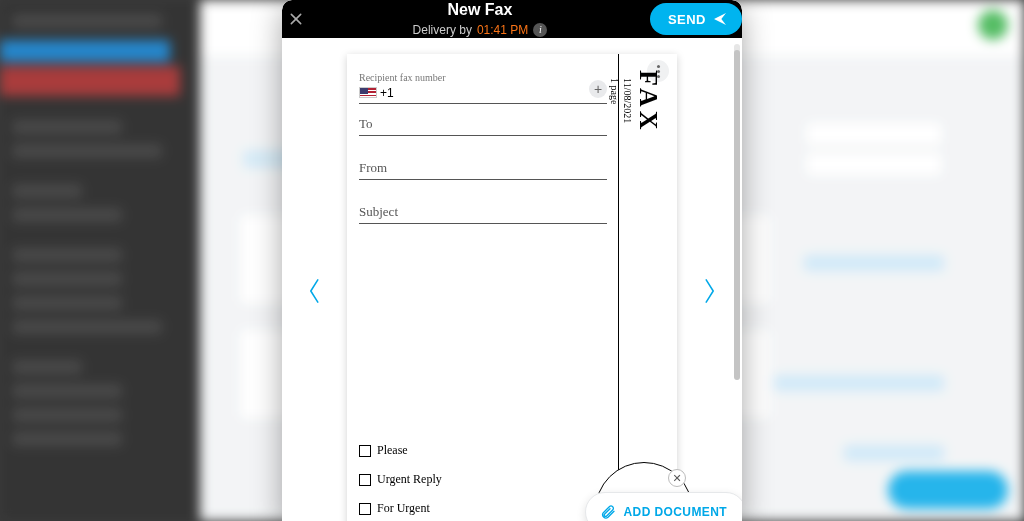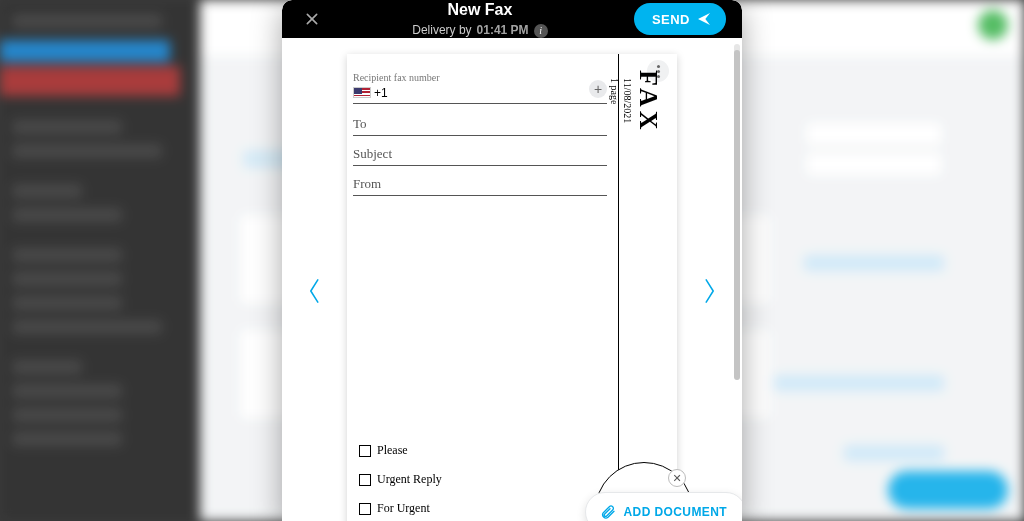--- a/index.html
+++ b/index.html
@@ -46,28 +46,28 @@
     display: flex;
     flex-direction: column;
     overflow: hidden;
   }
   .modal-header {
     background: #000;
     color: #fff;
     height: 64px;
     display: flex;
     align-items: center;
-    padding: 0 16px;
+    padding: 0 0;
     gap: 10px;
     border-radius: 10px 10px 0 0;
   }
   .close-x { width: 28px; height: 28px; display: flex; align-items: center; justify-content: center; cursor: pointer; color: #bbb; font-size: 18px;}
   .header-center { flex: 1; text-align: center; line-height: 1.2; }
   .header-center .title { font-size: 16px; font-weight: 700; }
-  .header-center .sub { font-size: 12px; color: #ccc; display: inline-flex; align-items: flex-end; gap: 5px;}
+  .header-center .sub { font-size: 12px; color: #ccc; display: inline-flex; align-items: center; gap: 5px;}
   .info-i { display:inline-flex; align-items:center; justify-content:center; width:14px; height:14px; border-radius:50%; background:#555; color:#fff; font-size:10px; font-style: italic; font-family: Georgia, serif;}
   .send-btn {
     background: #00b4ef;
     color: #fff;
     border: none;
     border-radius: 20px;
     height: 32px;
     padding: 0 14px 0 18px;
     font-size: 13px;
     font-weight: 700;
@@ -103,29 +103,29 @@
   .page-menu { position:absolute; top:6px; right:8px; width:22px; height:22px; border-radius:50%; background:#f0f1f2; display:flex; align-items:center; justify-content:center; cursor:pointer;}
   .page-menu .dots { display:flex; flex-direction:column; gap:2px;}
   .page-menu .dots span{background:#666; width:3px; height:3px; border-radius:50%;}
 
   .vline { position:absolute; top:0; bottom:0; right:58px; width:1px; background:#000;}
   .vtext { position:absolute; top:16px; right:14px; writing-mode: vertical-rl; font-family: "Times New Roman", Georgia, serif;}
   .vtext .fax { font-size:26px; font-weight:700; letter-spacing:4px;}
   .vtext .meta { font-size:10px; margin-top:8px; display:flex; flex-direction: column; gap: 2px;}
   .vtext .meta span { display:block; }
 
-  .form { position:absolute; top:18px; left:6px; right:70px; font-family: "Times New Roman", Georgia, serif;}
+  .form { position:absolute; top:18px; left:12px; right:70px; font-family: "Times New Roman", Georgia, serif;}
   .label-sm { font-size:10px; color:#777; }
   .line { border:none; border-bottom:1px solid #555; width:100%; font-size:13px; padding:4px 0 3px; outline:none; font-family: inherit; background:transparent;}
   .row1 { position:relative; margin-bottom:8px;}
   .flag { display:inline-block; width:18px; height:11px; vertical-align:middle; background: linear-gradient(180deg,#b22234 0 8%,#fff 8% 16%,#b22234 16% 24%,#fff 24% 32%,#b22234 32% 40%,#fff 40% 48%,#b22234 48% 56%,#fff 56% 64%,#b22234 64% 72%,#fff 72% 80%,#b22234 80% 88%,#fff 88% 100%); position:relative; border:1px solid #ccc;}
   .flag:before{content:""; position:absolute; top:0; left:0; width:8px; height:6px; background:#3c3b6e;}
   .prefix { font-size:12px; margin-left:3px; vertical-align:middle; font-family: Arial, sans-serif;}
   .addbtn { position:absolute; right:0; top:8px; width:18px; height:18px; border-radius:50%; background:#e9eaec; display:flex; align-items:center; justify-content:center; color:#666; font-size:14px; cursor:pointer; font-family: Arial, sans-serif;}
-  .field { margin-bottom:6px;}
+  .field { margin-bottom:20px;}
   .comments { width:100%; height:120px; border:none; resize:none; font-family: inherit; font-size:13px; color:#333; outline:none; padding-top:6px;}
   .comments::placeholder{color:#888;}
   .line::placeholder{color:#555;}
 
   .checks { position:absolute; bottom:14px; left:12px; font-family:"Times New Roman", Georgia, serif; font-size:12px;}
   .checks label { display:flex; align-items:center; gap:6px; margin-bottom:14px; cursor:pointer;}
   .cb { width:12px; height:12px; border:1.5px solid #000; display:inline-block;}
 
   
   .stamp { position:absolute; right:-16px; bottom:-16px; width:98px; height:98px; border:1.5px solid #000; border-radius:50%; display:flex; align-items:center; justify-content:center; font-family:"Times New Roman", serif; font-size:22px; font-style:italic; color:#333; background:#fff;}
@@ -200,21 +200,21 @@
   <div class="modal-header">
     <div class="close-x">
       <svg viewBox="0 0 24 24" width="16" height="16">
           <path d="M5 5 L19 19 M19 5 L5 19" stroke="#aaa" stroke-width="2.4" stroke-linecap="round"></path>
         </svg>
     </div>
     <div class="header-center">
       <div class="title">New Fax</div>
       <div class="sub">
         <span>Delivery by</span>
-        <span style="font-weight:700;color:#a3a3a3;">01:41 PM</span>
+        <span style="font-weight:400;color:#f97316;">01:41 PM</span>
         <span class="info-i">i</span>
       </div>
     </div>
     <button class="send-btn">
       <span>SEND</span>
       <svg viewBox="0 0 24 24">
           <path d="M3 12 L21 3 L14 12 L21 21 Z"></path>
         </svg>
     </button>
   </div>
@@ -257,22 +257,22 @@
         <div class="row1">
           <div class="label-sm">Recipient fax number</div>
           <div style="border-bottom:1px solid #555; padding:2px 0 3px; display:flex; align-items:center;">
             <span class="flag"></span>
             <span class="prefix">+1</span>
             <input type="text" style="border: none; outline: none; flex: 1 1 0%; font-size: 13px; margin-left: 4px; background: transparent;">
           </div>
           <div class="addbtn">+</div>
         </div>
         <div class="field"><input class="line" placeholder="To" style=""></div>
+        <div class="field"><input class="line" placeholder="From" style=""></div>
         <div class="field"><input class="line" placeholder="Subject" style=""></div>
-        <div class="field"><input class="line" placeholder="From" style=""></div>
       </div>
 
       <div class="checks">
         <label>
             <span class="cb"></span>
             <span>Please</span>
           </label>
         <label>
             <span class="cb"></span>
             <span>Urgent Reply</span>

